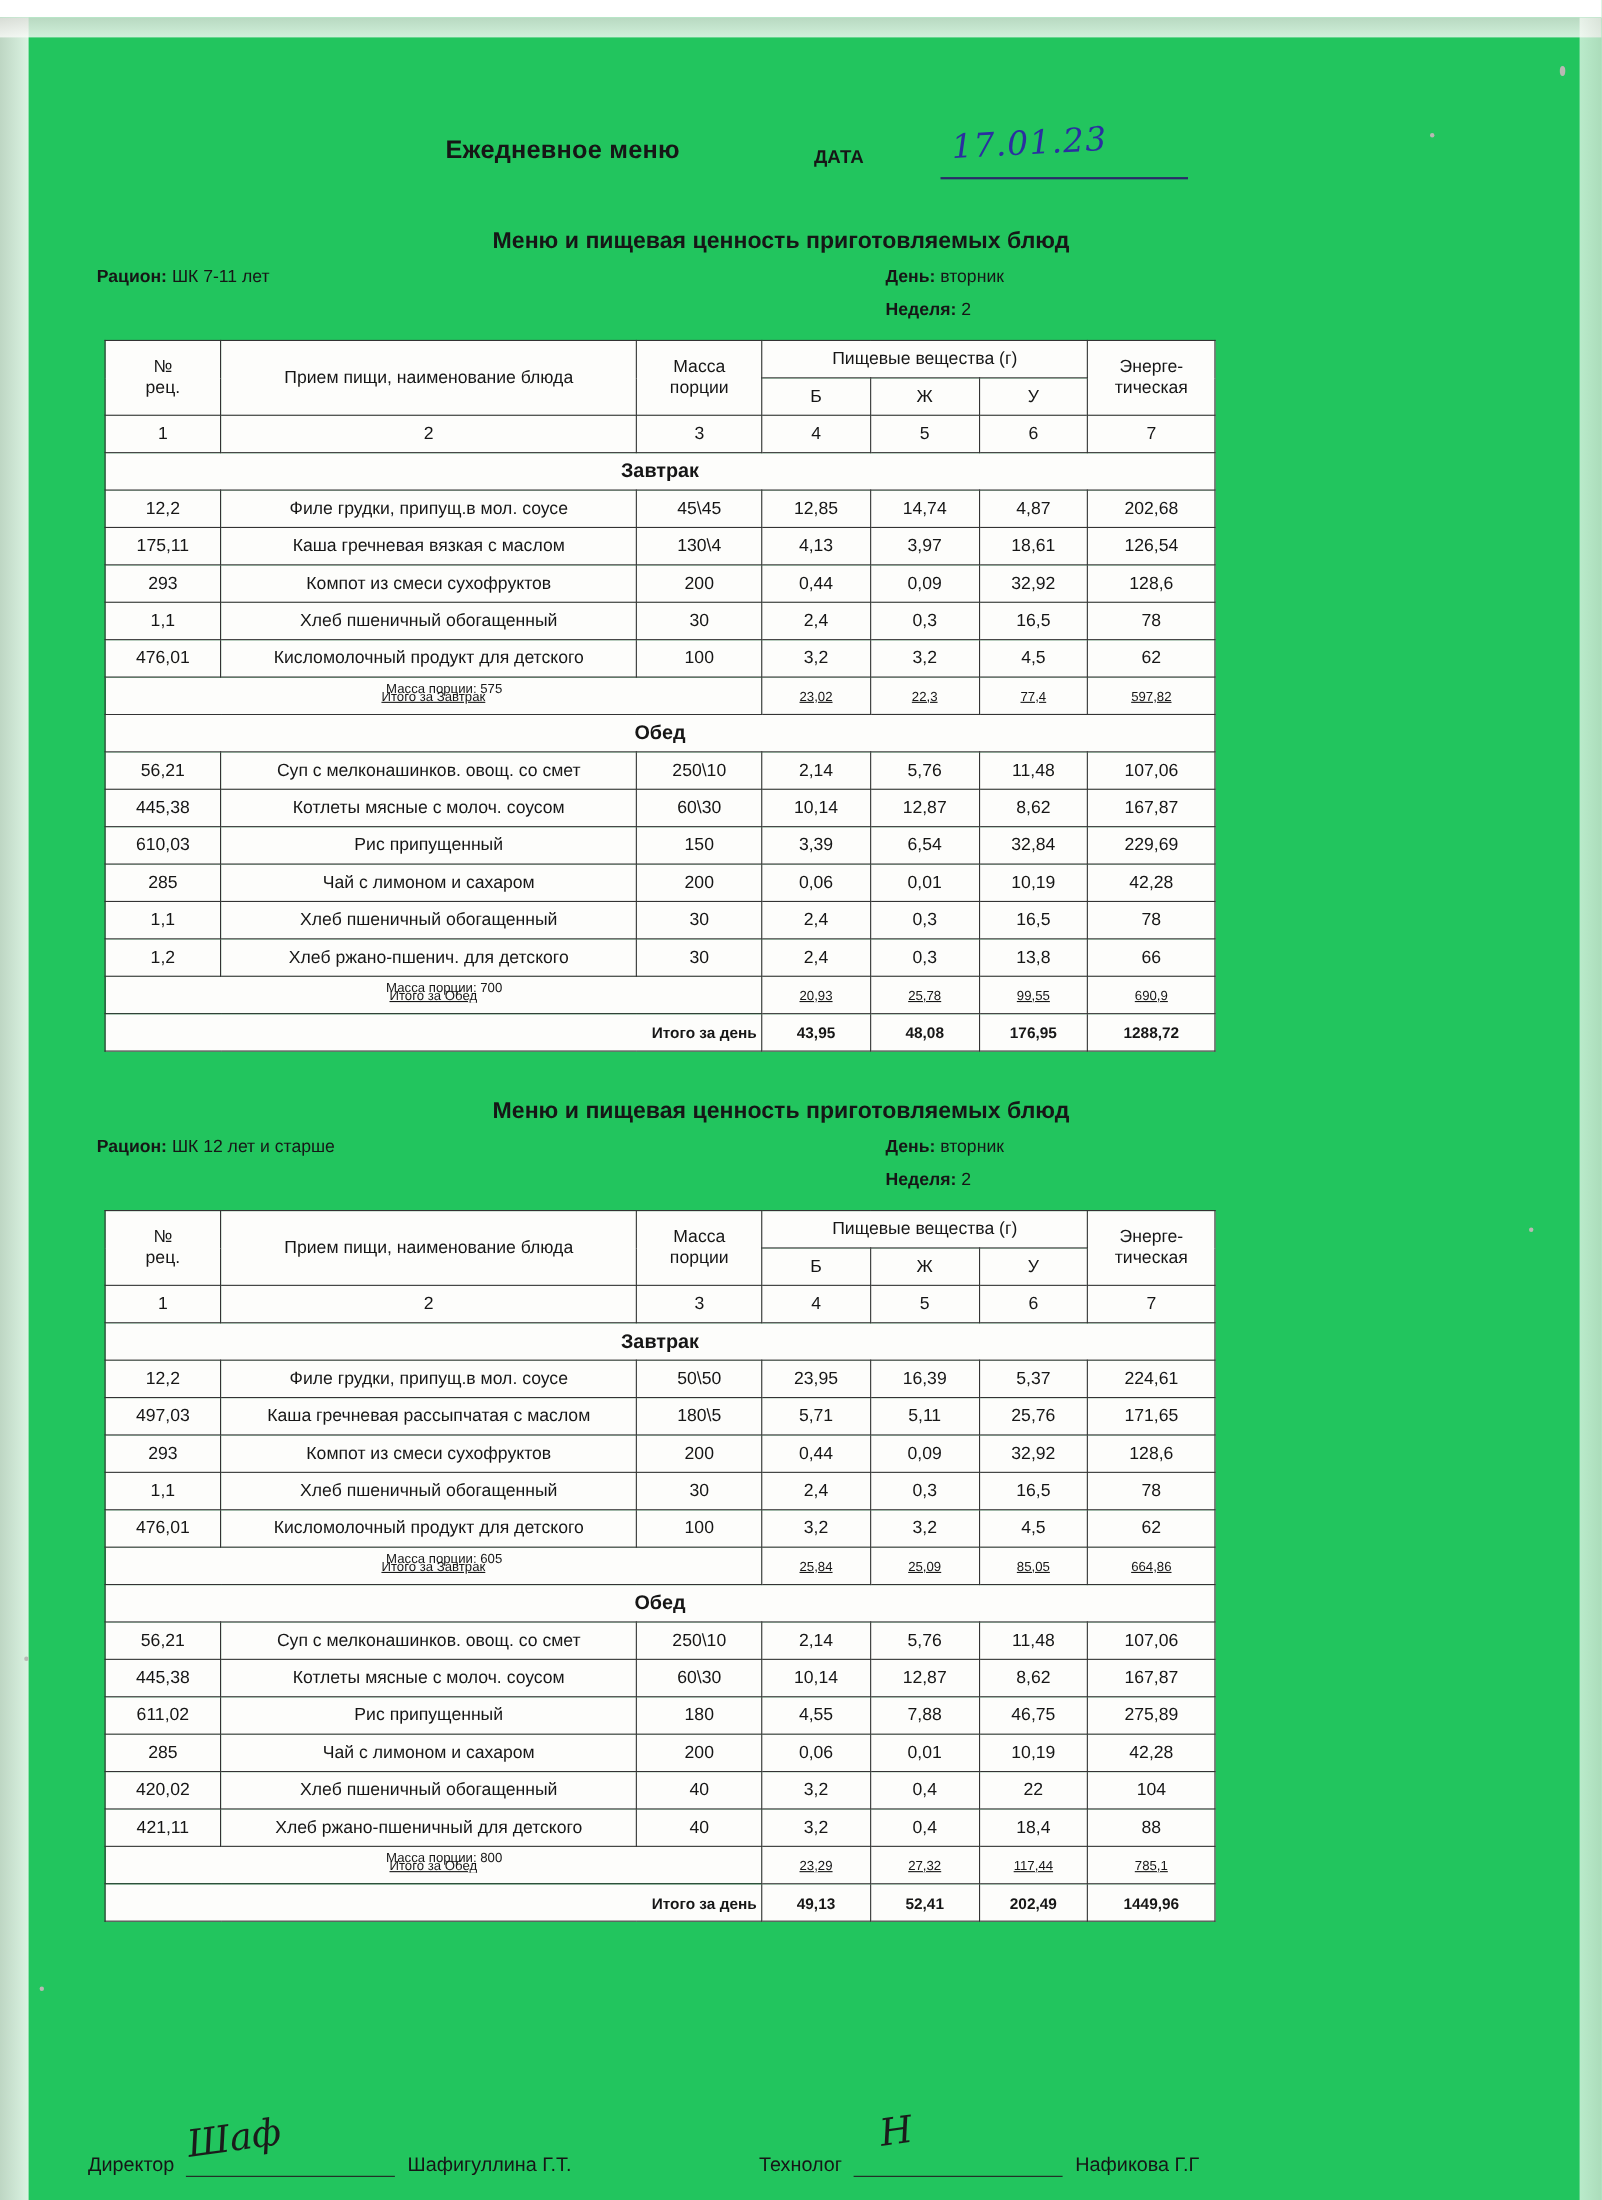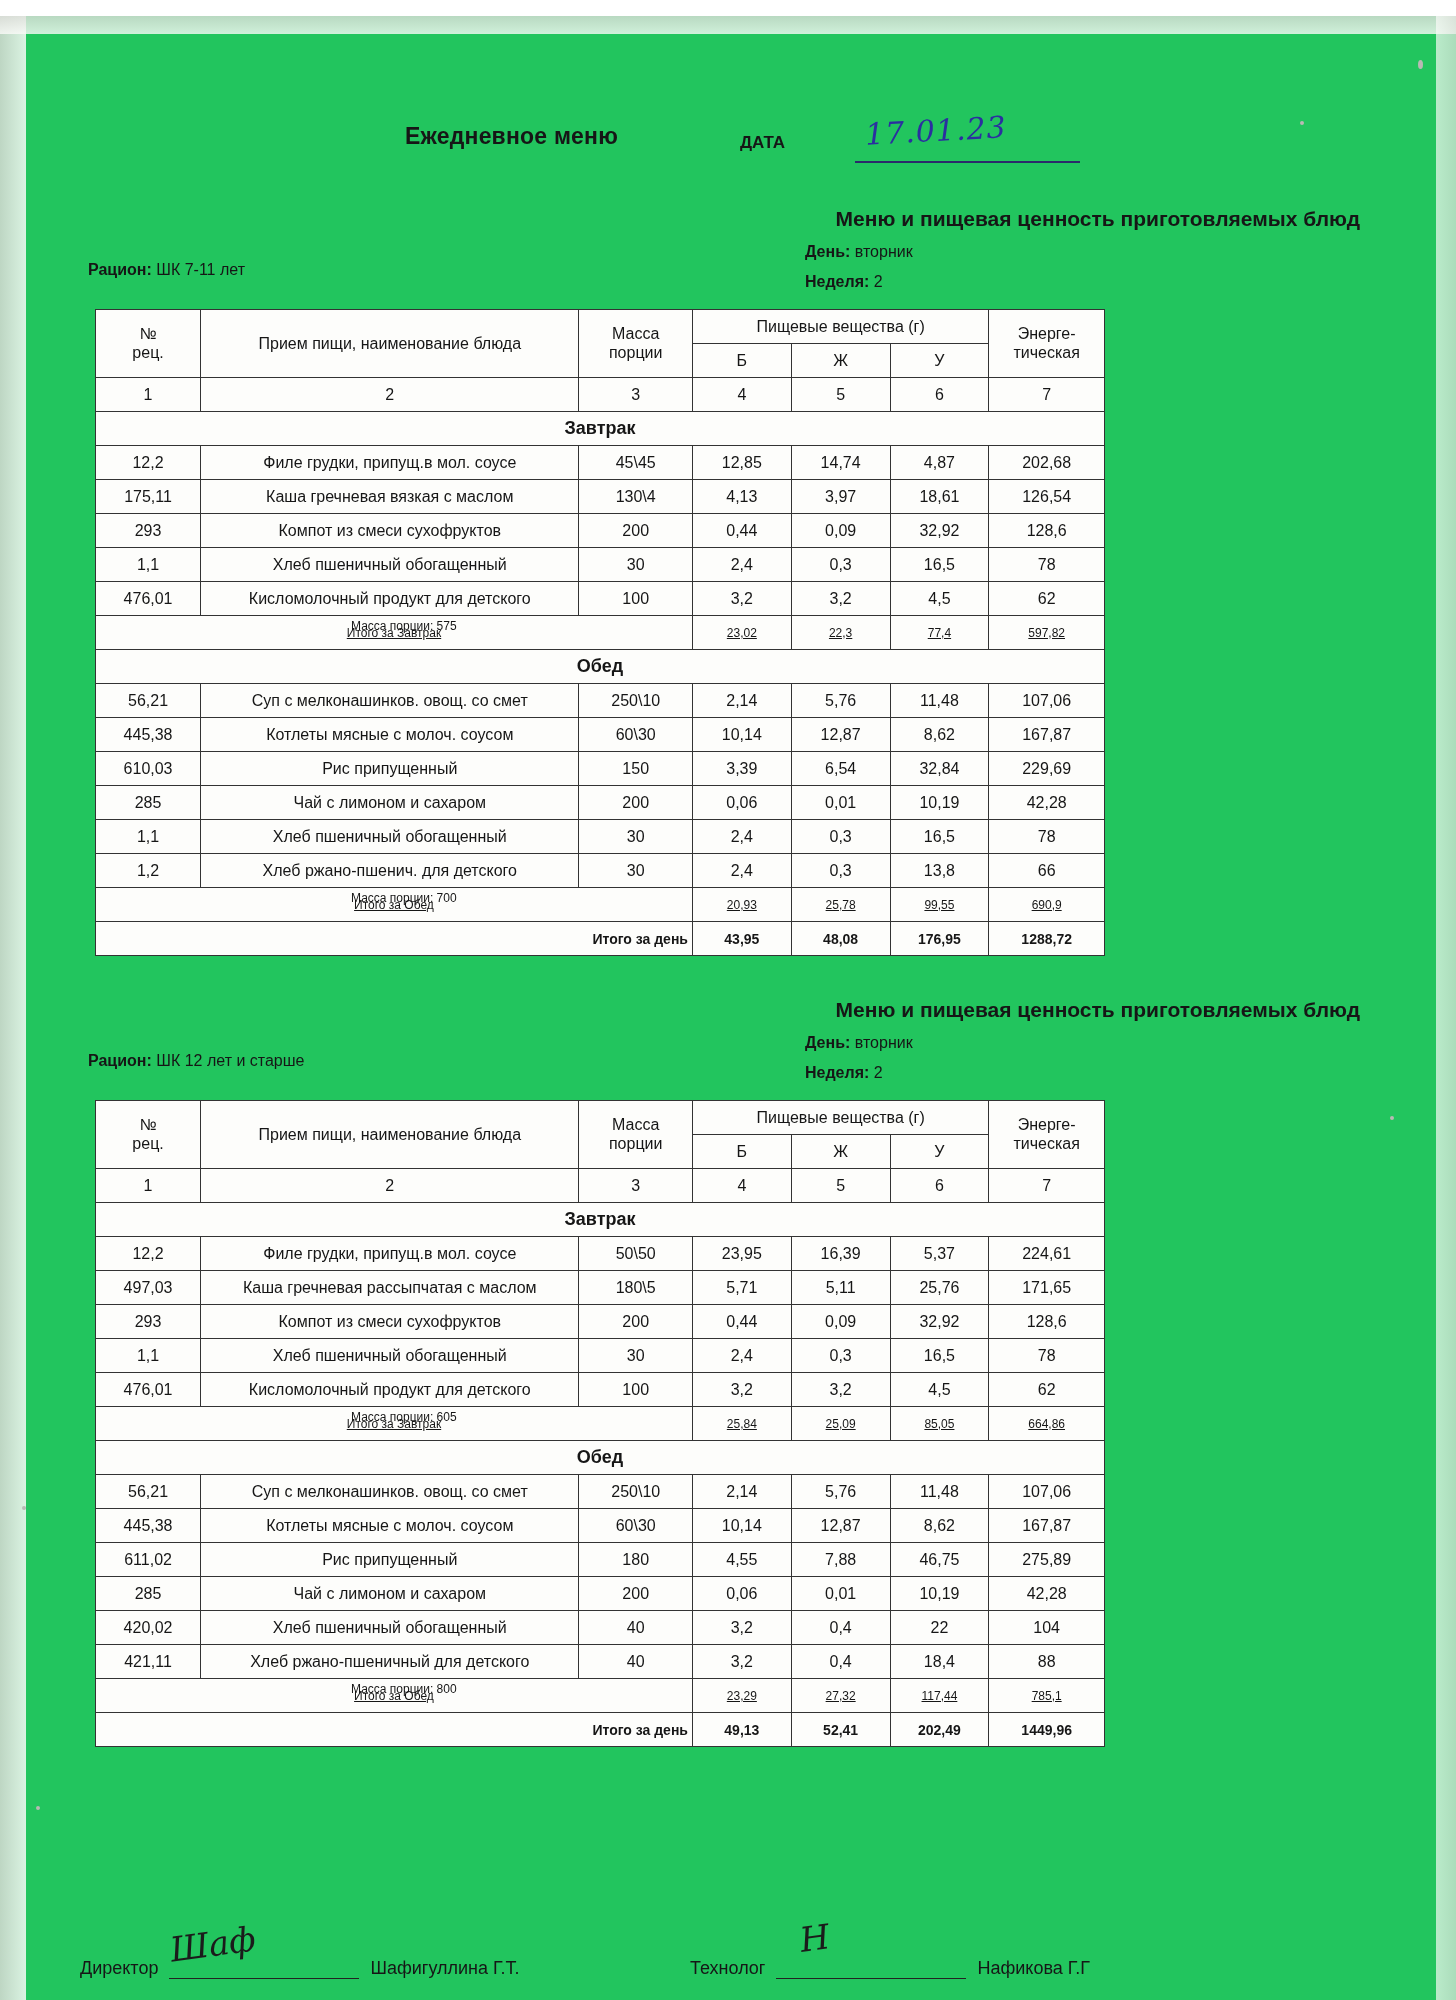--- a/index.html
+++ b/index.html
@@ -82,36 +82,35 @@
     color: #2b2fa0;
     font-family: "DejaVu Serif", serif;
     font-style: italic;
     transform: rotate(-3deg);
     letter-spacing: 1px;
   }
 
   
   .section { margin-top: 26px; }
   .section-title {
-    text-align: right;
+    text-align: center;
     font-size: 21px;
     font-weight: bold;
     padding-right: 40px;
   }
   .meta-row {
     position: relative;
     height: 26px;
     margin-top: 12px;
     font-size: 16px;
   }
   .ration {
     position: absolute;
     left: 28px; top: 0;
     font-weight: bold;
-    margin-top: 18px;
   }
   .ration span.val { font-weight: normal; }
   .day {
     position: absolute;
     left: 745px; top: 0;
     font-weight: bold;
   }
   .day span.val { font-weight: normal; }
   .week {
     position: absolute;

